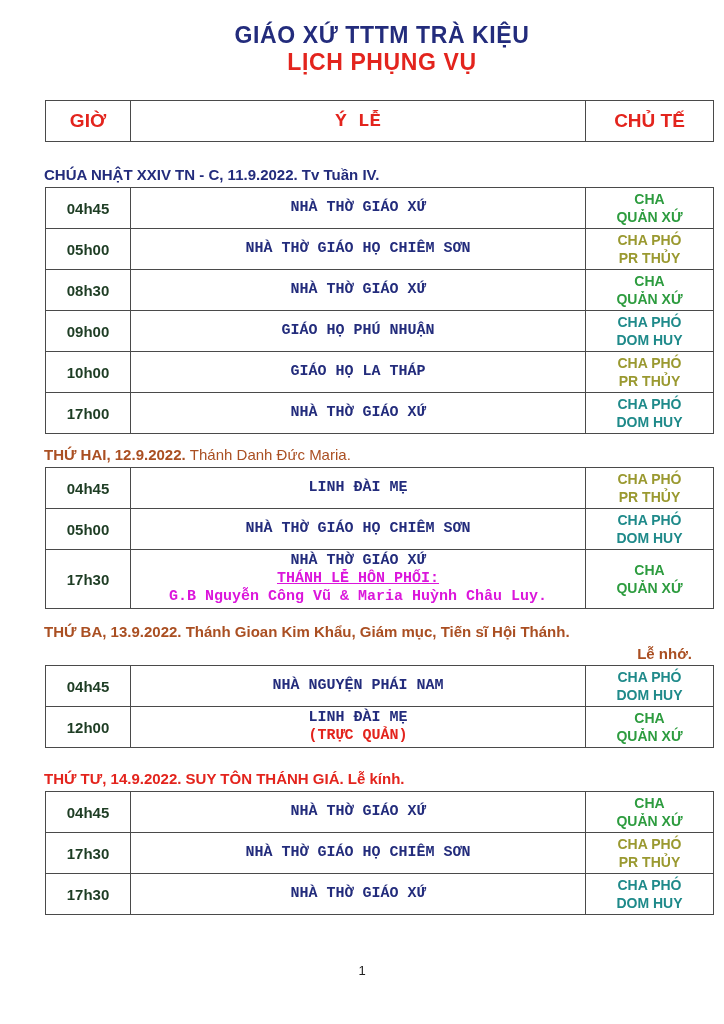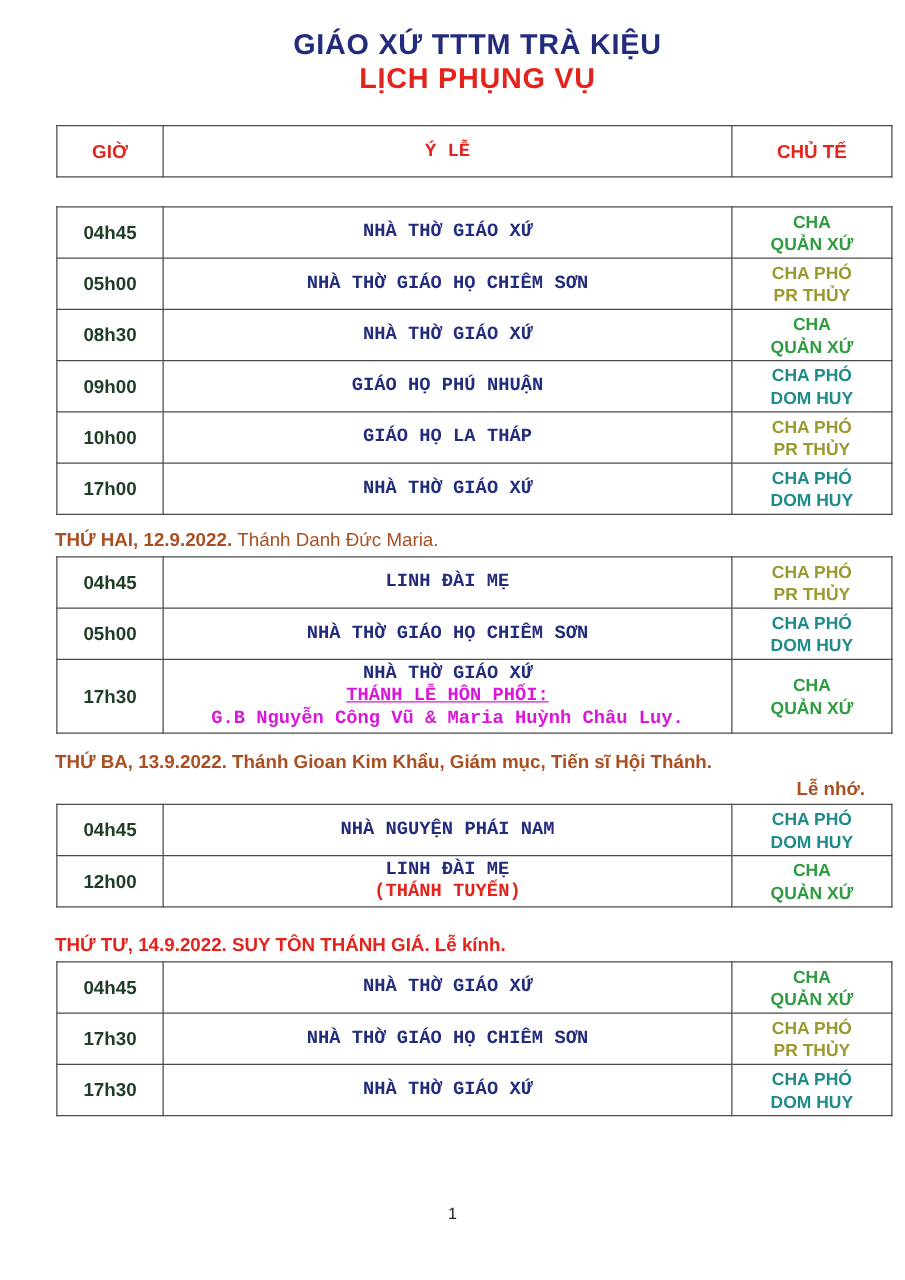--- a/index.html
+++ b/index.html
@@ -32,21 +32,21 @@
   table.sched td {
     border:1.5px solid var(--border);
     text-align:center; vertical-align:middle;
     padding:2px 3px;
     font-weight:bold;
   }
   td.td-time { width:78px;  font-size:15px; }
   td.td-int  { width:448px; font-size:15px;font-family:Liberation Mono, monospace; }
   td.td-cel  { width:121px; font-size:14px; }
   .header-table { margin-top:24px; }
-  .header-table td { height:36px; font-size:15px; }
+  .header-table td { height:36px; font-size:19px; }
   td.td-time, td.td-int, td.td-cel { height:36px; }
   .line { line-height:18px; }
 
   .section { margin-top:12px; }
   #sections .section:nth-child(1) { margin-top:23px; }
   #sections .section:nth-child(2) { margin-top:11px; }
   #sections .section:nth-child(3) { margin-top:13px; }
   #sections .section:nth-child(4) { margin-top:21px; }
   .sec-heading {
     margin-left:44px; width:648px;
@@ -78,20 +78,21 @@
       <tr>
         <td class="td-time c-red">GIỜ</td>
         <td class="td-int c-red">Ý LỄ</td>
         <td class="td-cel c-red">CHỦ TẾ</td>
       </tr>
     </tbody>
   </table>
 
   <div id="sections">
       <div class="section">
+        <div class="sec-heading"><span class="c-navy">CHÚA NHẬT XXIV TN - C, 11.9.2022. Tv Tuần IV.</span></div>
         <table class="sched">
           <tbody>
             <tr>
               <td class="td-time c-time">04h45</td>
               <td class="td-int">
                 <div class="line c-navy">NHÀ THỜ GIÁO XỨ</div>
               </td>
               <td class="td-cel c-green">
                 <div class="line">CHA</div>
                 <div class="line">QUẢN XỨ</div>
@@ -201,21 +202,21 @@
               </td>
               <td class="td-cel c-teal">
                 <div class="line">CHA PHÓ</div>
                 <div class="line">DOM HUY</div>
               </td>
             </tr>
             <tr>
               <td class="td-time c-time">12h00</td>
               <td class="td-int">
                 <div class="line c-navy">LINH ĐÀI MẸ</div>
-                <div class="line c-red">(THÁNH TUYẾN)</div>
+                <div class="line c-red">(TRỰC QUẢN)</div>
               </td>
               <td class="td-cel c-green">
                 <div class="line">CHA</div>
                 <div class="line">QUẢN XỨ</div>
               </td>
             </tr>
           </tbody>
         </table>
       </div>
       <div class="section">

